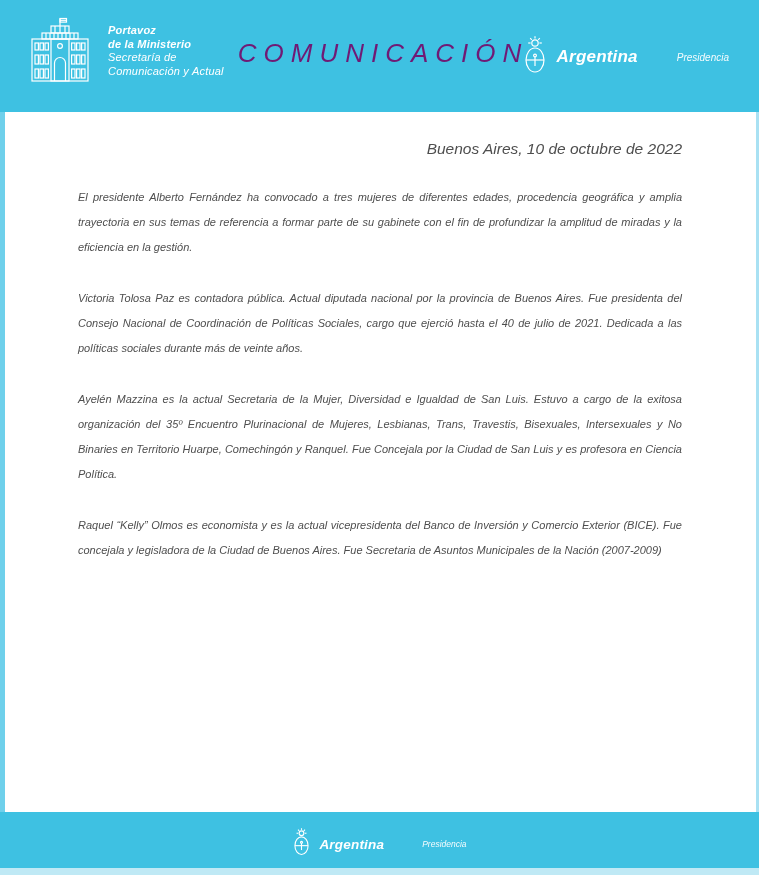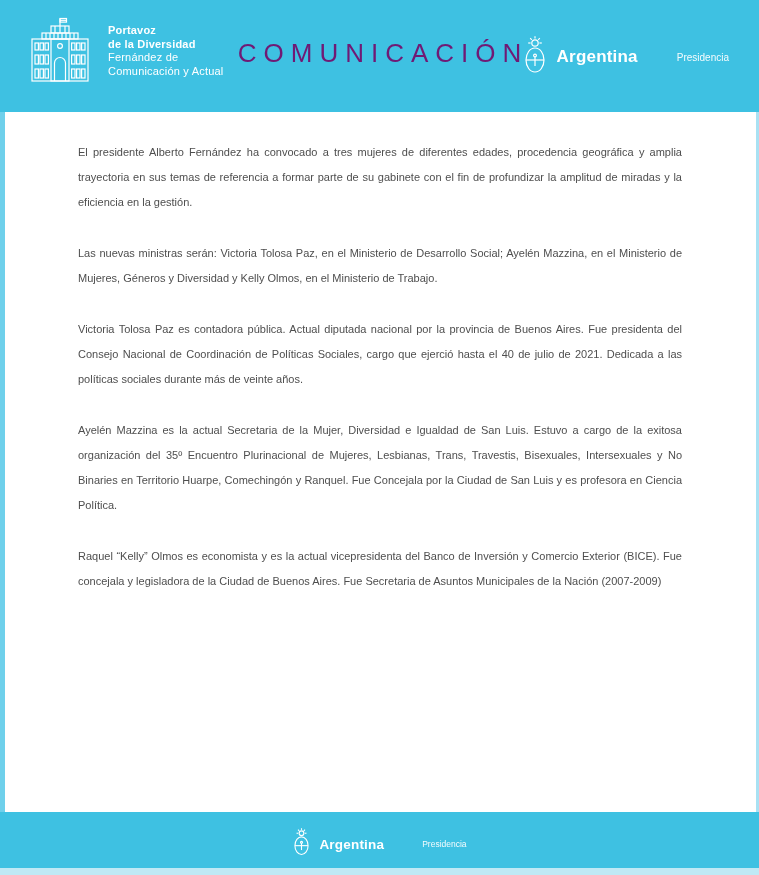--- a/index.html
+++ b/index.html
@@ -4,20 +4,21 @@
 <style>
   * { box-sizing: border-box; }
   html, body { margin: 0; padding: 0; background: #ffffff; }
   .page {
     position: relative;
     width: 759px;
     height: 875px;
     background: #ffffff;
     font-family: "Liberation Sans", "DejaVu Sans", sans-serif;
     overflow: hidden;
+    font-style: italic;
   }
 
   
   .header {
     position: absolute;
     top: 0; left: 0; right: 0;
     height: 112px;
     background: #3EC1E2;
   }
   .header-left {
@@ -167,22 +168,22 @@
           <rect x="43.6" y="38" width="3.4" height="9"></rect>
           <rect x="48.6" y="38" width="3.4" height="9"></rect>
           <rect x="53.6" y="38" width="3.4" height="9"></rect>
           <rect x="43.6" y="52" width="3.4" height="9"></rect>
           <rect x="48.6" y="52" width="3.4" height="9"></rect>
           <rect x="53.6" y="52" width="3.4" height="9"></rect>
         </svg>
       </span>
       <span class="left-text">
         <span class="bold">Portavoz</span><br>
-        <span class="bold">de la Diversidad</span><br>
-        <span>Fernández de</span><br>
+        <span class="bold">de la Ministerio</span><br>
+        <span>Secretaría de</span><br>
         <span>Comunicación y Actual</span>
       </span>
     </div>
 
     <div class="title">COMUNICACIÓN</div>
 
     <div class="header-right">
       <span>
         <svg width="26" height="40" viewBox="0 0 26 40" fill="none" stroke="#ffffff" stroke-width="1.2">
           <circle cx="13" cy="8" r="3.2"></circle>
@@ -199,22 +200,22 @@
       </span>
       <span class="arg-name">Argentina</span>
       <span class="arg-suffix">Presidencia</span>
     </div>
   </div>
 
   <div class="side-border-left"></div>
   <div class="side-border-right"></div>
 
   <div class="content">
+    <div class="dateline">Buenos Aires, 10 de octubre de 2022</div>
     <p>El presidente Alberto Fernández ha convocado a tres mujeres de diferentes edades, procedencia geográfica y amplia trayectoria en sus temas de referencia a formar parte de su gabinete con el fin de profundizar la amplitud de miradas y la eficiencia en la gestión.</p>
-    <p>Las nuevas ministras serán: Victoria Tolosa Paz, en el Ministerio de Desarrollo Social; Ayelén Mazzina, en el Ministerio de Mujeres, Géneros y Diversidad y Kelly Olmos, en el Ministerio de Trabajo.</p>
     <p>Victoria Tolosa Paz es contadora pública. Actual diputada nacional por la provincia de Buenos Aires. Fue presidenta del Consejo Nacional de Coordinación de Políticas Sociales, cargo que ejerció hasta el 40 de julio de 2021. Dedicada a las políticas sociales durante más de veinte años.</p>
     <p>Ayelén Mazzina es la actual Secretaria de la Mujer, Diversidad e Igualdad de San Luis. Estuvo a cargo de la exitosa organización del 35º Encuentro Plurinacional de Mujeres, Lesbianas, Trans, Travestis, Bisexuales, Intersexuales y No Binaries en Territorio Huarpe, Comechingón y Ranquel. Fue Concejala por la Ciudad de San Luis y es profesora en Ciencia Política.</p>
     <p>Raquel “Kelly” Olmos es economista y es la actual vicepresidenta del Banco de Inversión y Comercio Exterior (BICE). Fue concejala y legisladora de la Ciudad de Buenos Aires. Fue Secretaria de Asuntos Municipales de la Nación (2007-2009)</p>
   </div>
 
   <div class="footer">
     <div class="footer-logo">
       <span>
         <svg width="19" height="30" viewBox="0 0 26 40" fill="none" stroke="#ffffff" stroke-width="1.5">
           <circle cx="13" cy="8" r="3.2"></circle>

